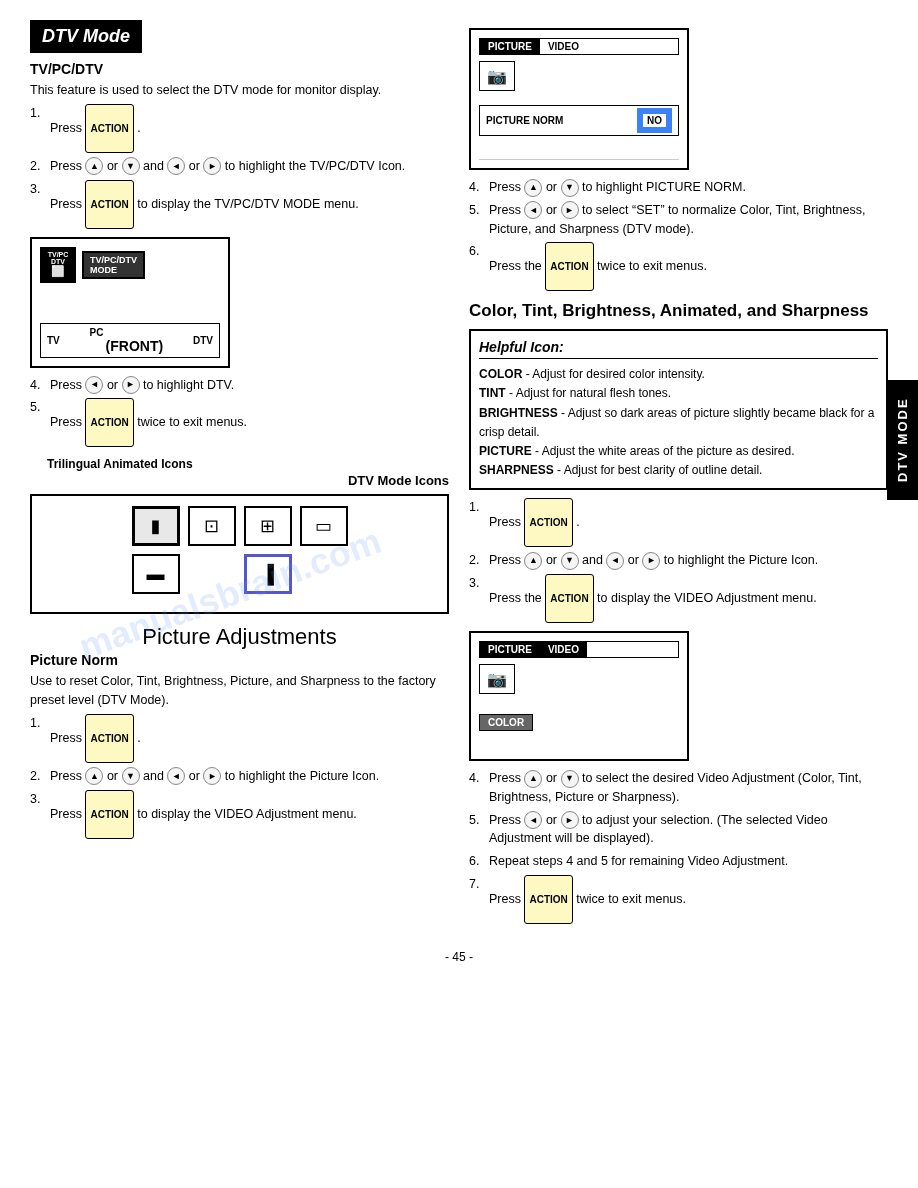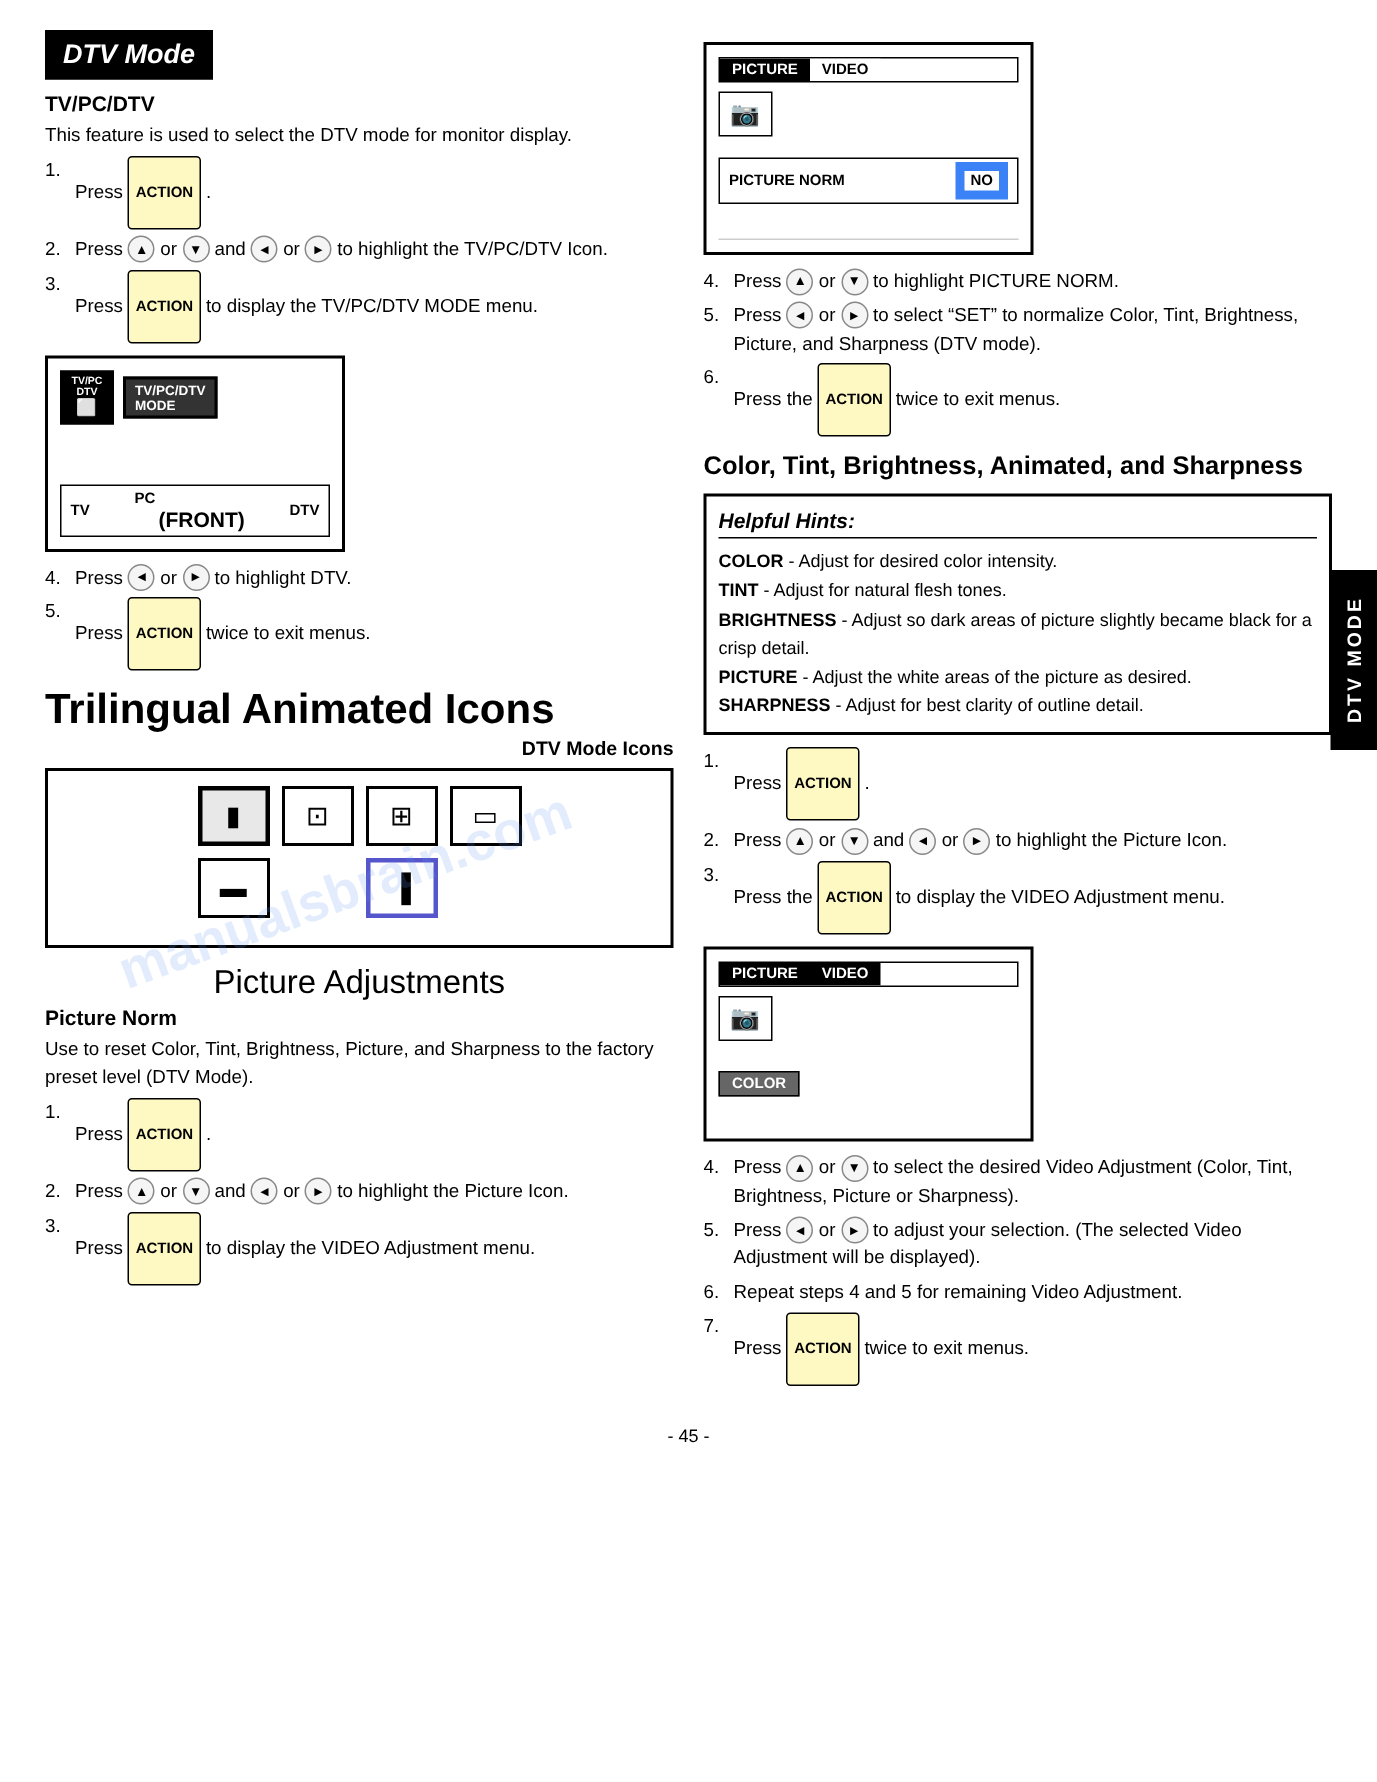--- a/index.html
+++ b/index.html
@@ -107,23 +107,23 @@
       border: 1px solid #000;
       padding: 3px 6px;
       margin-top: 4px;
     }
     .menu-option {
       font-size: 10px;
       font-weight: bold;
     }
     
     .icons-section-title {
-      font-size: 28px;
-      font-weight: bold;
-      margin: 10px 0 2px 0;
+      font-size: 12px;
+      font-weight: bold;
+      margin: 10px 0 2px 17px;
     }
     .icons-sub-title {
       font-size: 13px;
       font-weight: bold;
       text-align: right;
       margin-bottom: 6px;
     }
     .icons-diagram {
       border: 2px solid #000;
       padding: 10px;
@@ -469,21 +469,21 @@
       </li>
     </ol>
 
     <div>
       <div class="medium-section-title">
         <span>Color, Tint, Brightness, Animated, and Sharpness</span>
       </div>
 
       <div class="helpful-hints">
         <div class="helpful-hints-title">
-          <span>Helpful Hints:</span>
+          <span>Helpful Icon:</span>
         </div>
         <p class="hint-line"><strong>COLOR</strong> - Adjust for desired color intensity.</p>
         <p class="hint-line"><strong>TINT</strong> - Adjust for natural flesh tones.</p>
         <p class="hint-line"><strong>BRIGHTNESS</strong> - Adjust so dark areas of picture slightly became black for a crisp detail.</p>
         <p class="hint-line"><strong>PICTURE</strong> - Adjust the white areas of the picture as desired.</p>
         <p class="hint-line"><strong>SHARPNESS</strong> - Adjust for best clarity of outline detail.</p>
       </div>
 
       <ol class="numbered-list">
         <li>

